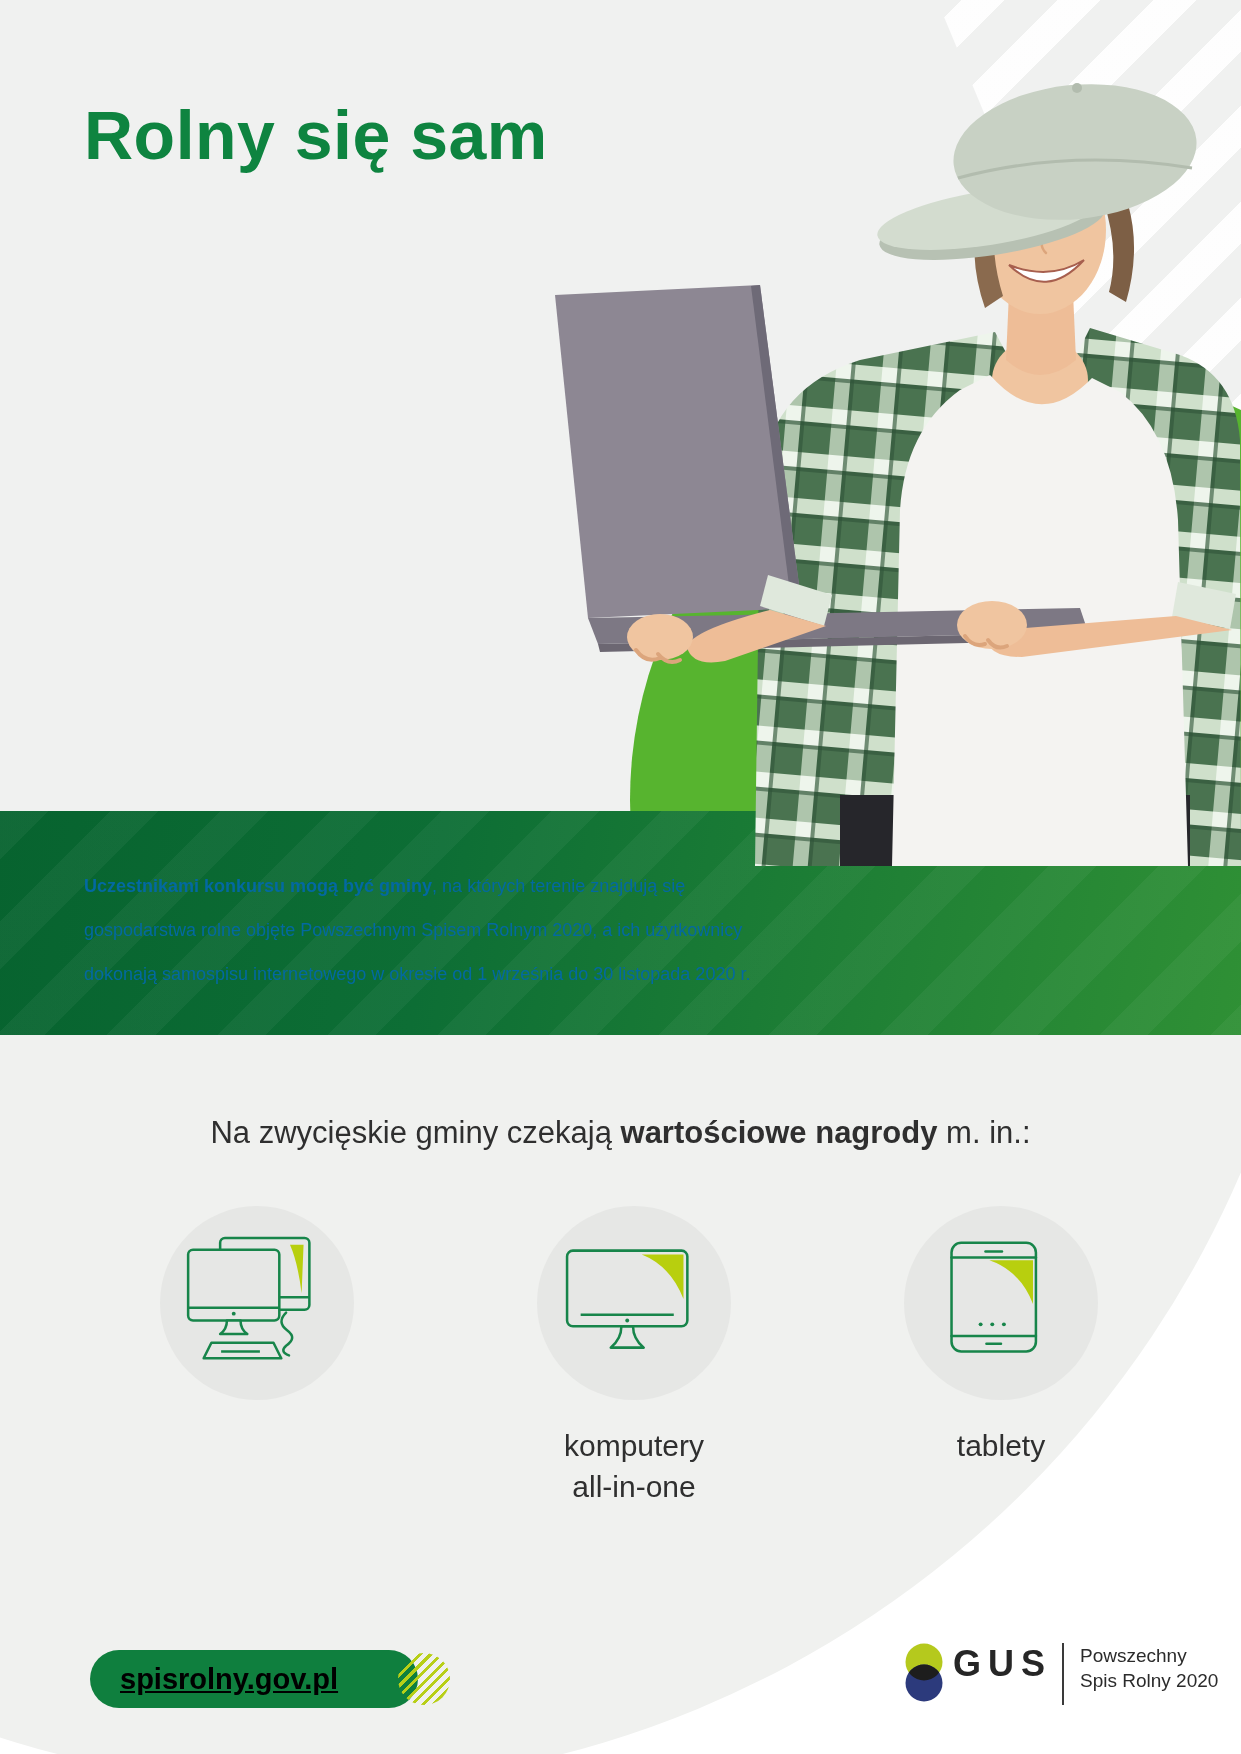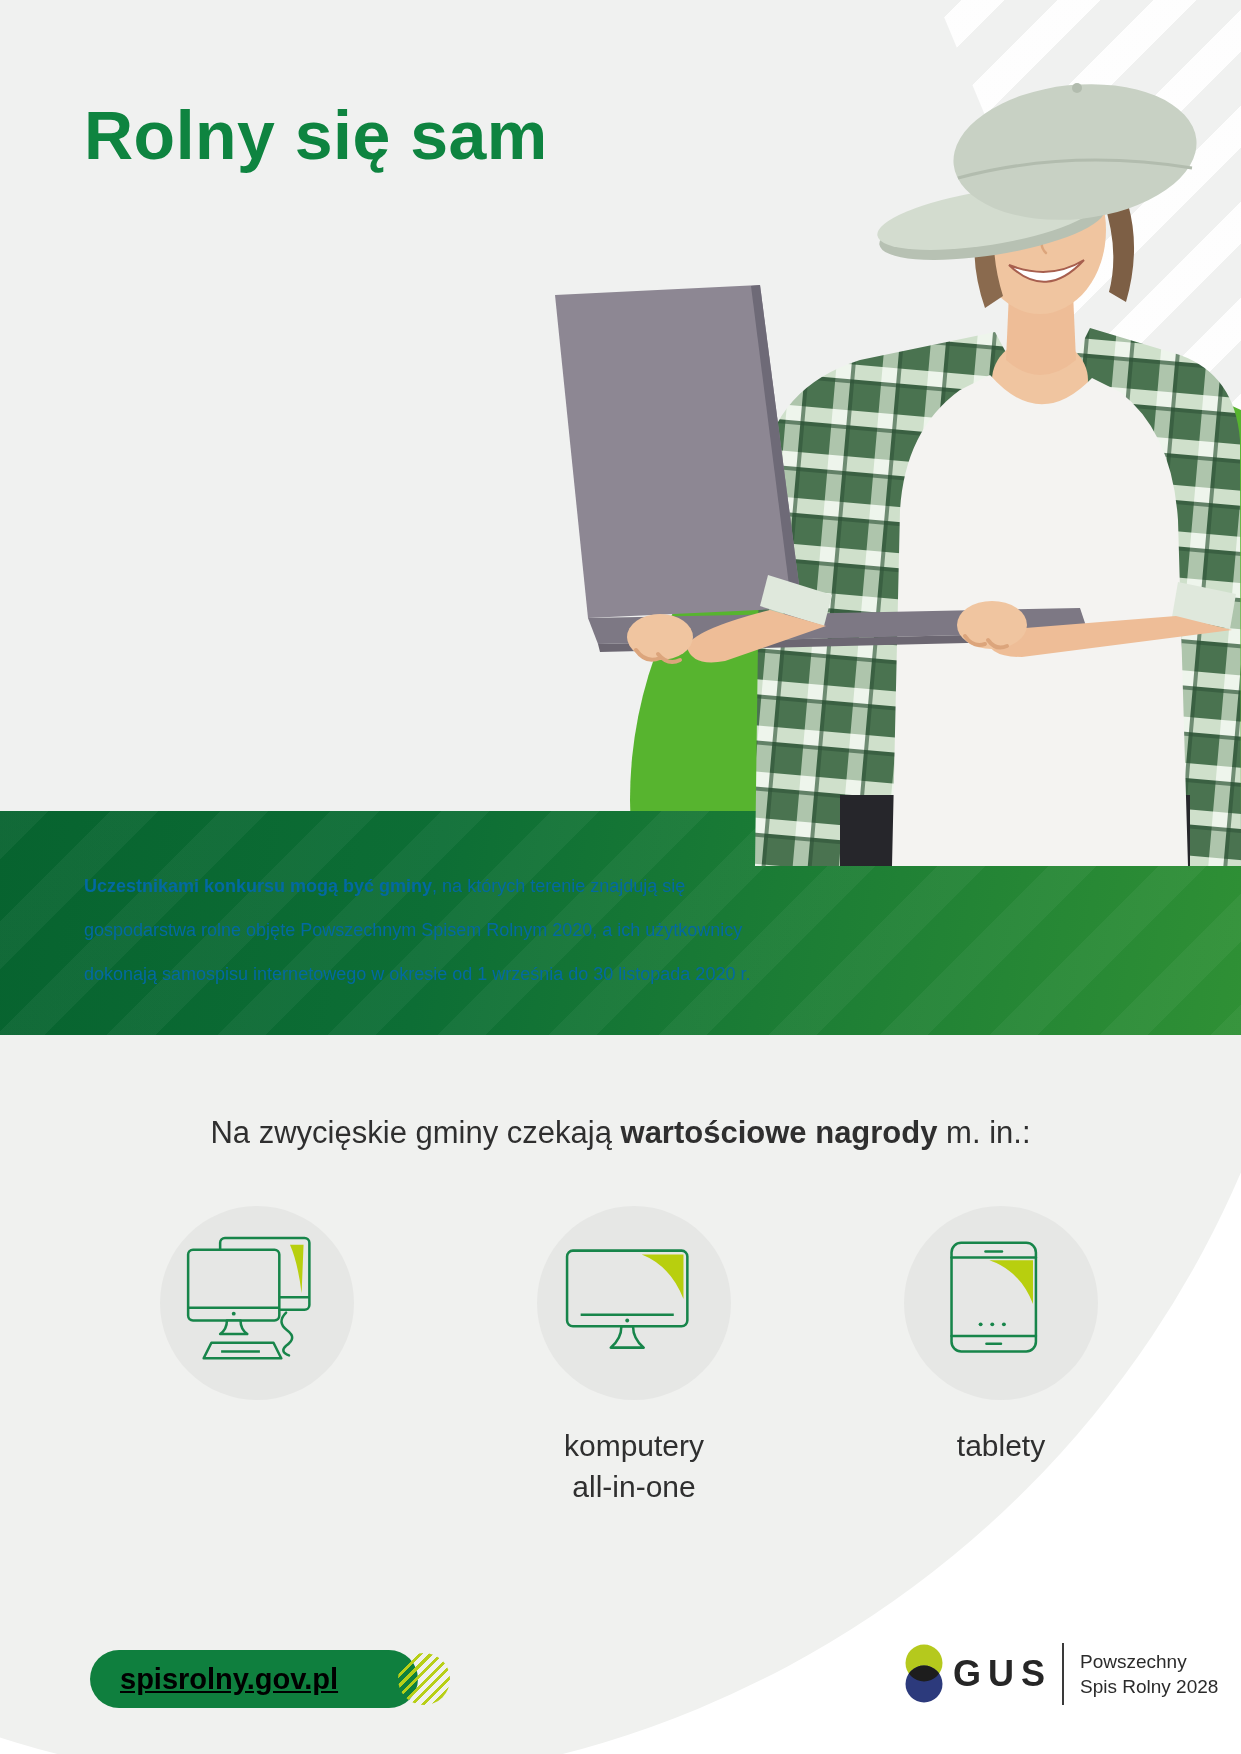--- a/index.html
+++ b/index.html
@@ -88,21 +88,21 @@
   }
   .website-button .url{
     position:absolute;left:30px;top:0;line-height:58px;
     font-size:29px;font-weight:bold;color:#000000;text-decoration:underline;
   }
   .pill-dots{
     position:absolute;right:-32px;top:3px;width:52px;height:52px;border-radius:50%;
     background:repeating-linear-gradient(135deg,var(--lime) 0 3px,rgba(0,0,0,0) 3px 7.5px);
   }
   .logo{
-    position:absolute;left:903px;top:608px;display:flex;align-items:center;
+    position:absolute;left:903px;top:608px;display:flex;align-items:flex-start;
   }
   .gus-acronym{font-size:36px;font-weight:bold;color:#262626;letter-spacing:7px;margin-left:8px;}
   .logo-divider{width:2px;height:62px;background:#3a3a3a;margin:0 16px 0 10px;}
   .program-name{font-size:19px;line-height:25px;color:#2b2b2b;white-space:pre-line;}
 </style>
 </head>
 <body>
 
 <div class="poster">
 
@@ -245,17 +245,17 @@
               <circle cx="21" cy="19" r="18.5"></circle>
             </clipPath>
           </defs>
         <circle cx="21" cy="19" r="18.5" fill="#b5c91d"></circle>
         <circle cx="21" cy="40" r="18.5" fill="#2c3a7c"></circle>
         <circle cx="21" cy="40" r="18.5" fill="#1d1d1d" clip-path="url(#topc)"></circle>
       </svg>
       <span class="gus-acronym">GUS</span>
       <span class="logo-divider"></span>
       <span class="program-name">Powszechny
-Spis Rolny 2028</span>
+Spis Rolny 2020</span>
     </div>
   </div>
 
 </div>
 
 </body></html>

